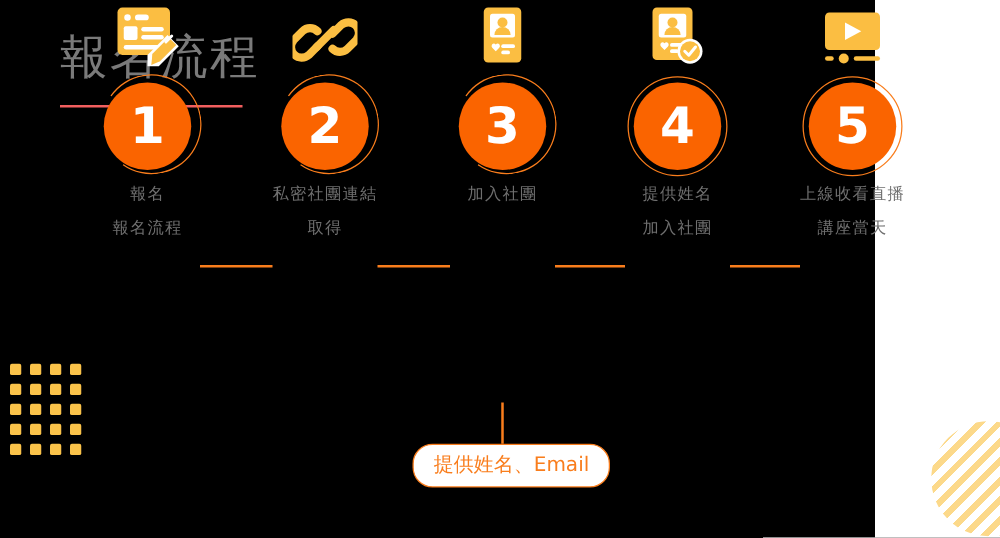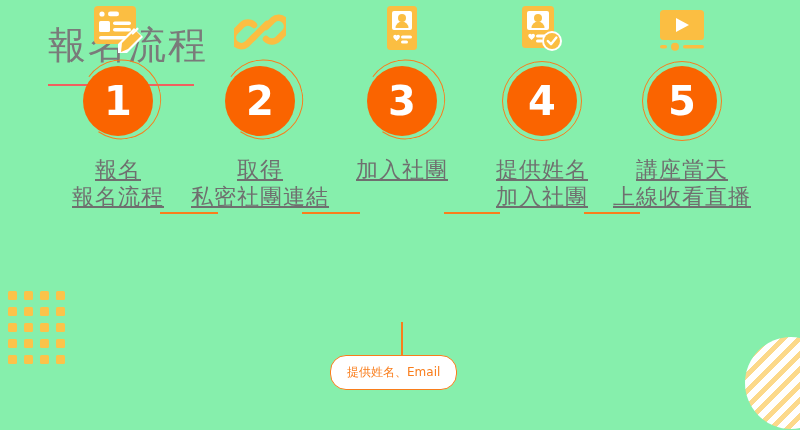--- a/index.html
+++ b/index.html
@@ -2,21 +2,21 @@
 <html><head>
 <meta charset="utf-8">
 <style>
   * { box-sizing: border-box; margin: 0; padding: 0; }
   html, body {
     width: 800px; height: 430px;
     background: #ffffff;
     font-family: "DejaVu Sans", "Liberation Sans", sans-serif;
     overflow: hidden;
   }
-  #canvas { position: relative; width: 800px; height: 430px; background: #86efac; }
+  #canvas { position: relative; width: 700px; height: 430px; background: #000000; }
 
   
   #title-block { position: absolute; left: 48px; top: 22px; }
   #page-title {
     font-size: 38px; line-height: 46px; color: #7a7a7a;
     font-weight: 400; letter-spacing: 2px; white-space: nowrap;
   }
   #title-underline {
     margin-top: 16px; width: 146px; height: 2px; background: #f15f5f;
   }
@@ -67,33 +67,33 @@
     transform: translate(-46%, -52%) rotate(-10deg);
     border-color: #f97d1c #f97d1c #f97d1c transparent;
   }
   .ring.full { transform: translate(-50%, -50%); }
 
   .connector {
     position: absolute; top: 212px; height: 1.5px; background: #f97d1c; z-index: 0;
   }
 
   .step-label {
-    margin-top: 14px; color: #6f6f6f; font-size: 22px; line-height: 27px;
-    letter-spacing: 1px; white-space: nowrap; text-decoration: underline;
+    margin-top: 0; color: #6f6f6f; font-size: 13px; line-height: 27px;
+    letter-spacing: 1px; white-space: nowrap;
   }
 
   
   #callout-stem {
     position: absolute; left: 401px; top: 322px; width: 1.5px; height: 33px;
     background: #f97d1c;
   }
   #callout {
     position: absolute; left: 330px; top: 355px;
     padding: 5px 16px 6px; border: 1.5px solid #f97d1c; border-radius: 16px;
-    color: #f97d1c; font-size: 12px; line-height: 22px; white-space: nowrap;
+    color: #f97d1c; font-size: 16px; line-height: 22px; white-space: nowrap;
     background: #fff;
   }
 </style>
 </head>
 <body>
 
 <div id="canvas">
 
   <div id="title-block">
     <div id="page-title">報名流程</div>
@@ -168,22 +168,22 @@
         <path d="M19 30 L33 16" stroke="#fbbe42" stroke-width="6.5" stroke-linecap="round" fill="none"></path>
       </svg>
     </div>
     <div class="circle-wrap">
       <div class="ring partial"></div>
       <div class="circle">
         <span>2</span>
       </div>
     </div>
     <div class="step-label">
+      <div>私密社團連結</div>
       <div>取得</div>
-      <div>私密社團連結</div>
     </div>
   </div>
 
   <div class="step" style="left:331px;">
     <div class="step-icon">
       <svg width="44" height="52" viewBox="0 0 44 52" aria-hidden="true">
         <rect x="7" y="2" width="30" height="44" rx="3.5" fill="#fbbe42"></rect>
         <rect x="12" y="7" width="20" height="19" rx="2" fill="#ffffff"></rect>
         <circle cx="22" cy="14" r="4" fill="#fbbe42"></circle>
         <path d="M15.5 24 a6.5 6.5 0 0 1 13 0 Z" fill="#fbbe42"></path>
@@ -240,21 +240,21 @@
         <rect x="28" y="37" width="21" height="3.6" rx="1.8" fill="#fbbe42"></rect>
       </svg>
     </div>
     <div class="circle-wrap">
       <div class="ring full"></div>
       <div class="circle">
         <span>5</span>
       </div>
     </div>
     <div class="step-label">
+      <div>上線收看直播</div>
       <div>講座當天</div>
-      <div>上線收看直播</div>
     </div>
   </div>
 
   <div id="callout-stem"></div>
   <div id="callout">提供姓名、Email</div>
 
 </div>
 
 </body></html>

